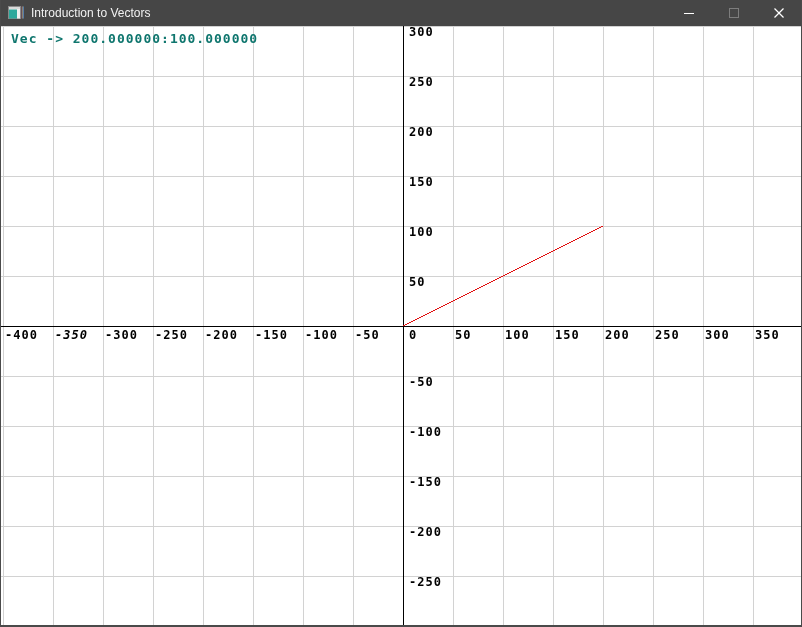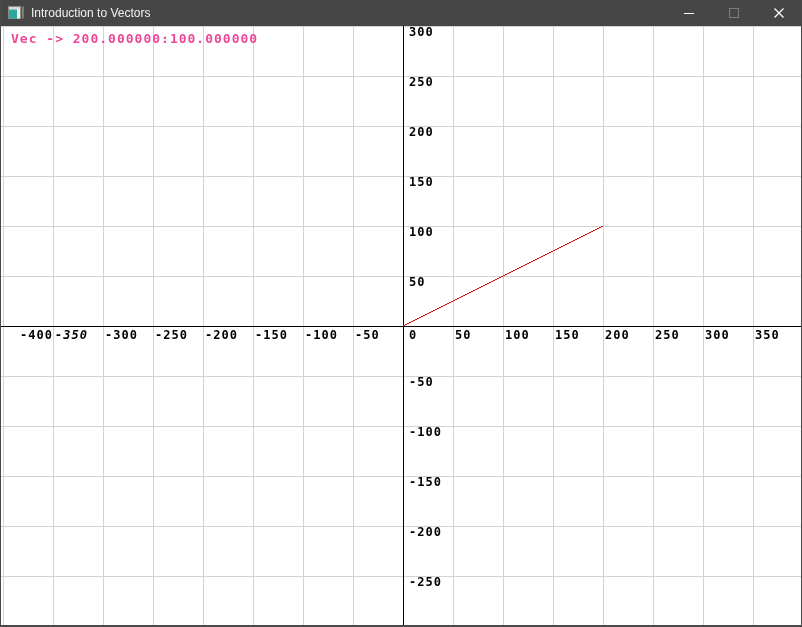--- a/index.html
+++ b/index.html
@@ -30,21 +30,21 @@
   .max-glyph { width: 8px; height: 8px; border: 1px solid #7d7d7d; display: block; }
   .close-glyph svg { display: block; }
   .plot {
     position: absolute; top: 26px; left: 0; right: 0; bottom: 0;
     background: #ffffff; overflow: hidden;
   }
   #plot-svg { position: absolute; top: 0; left: 0; }
   .readout {
     position: absolute; left: 10px; top: 5px;
     font-family: "DejaVu Sans Mono", monospace; font-weight: bold;
-    font-size: 13px; letter-spacing: 1px; color: #ec4899; white-space: pre;
+    font-size: 13px; letter-spacing: 1px; color: #0f766e; white-space: pre;
   }
   .tick {
     position: absolute;
     font-family: "DejaVu Sans Mono", monospace; font-weight: bold;
     font-size: 12px; letter-spacing: 1px; color: #000;
     line-height: 11px; white-space: nowrap;
   }
 </style>
 </head>
 <body>
@@ -109,21 +109,21 @@
         <line x1="0" y1="400" x2="800" y2="400" stroke="#d2d2d2" stroke-width="1" shape-rendering="crispEdges"></line>
         <line x1="0" y1="450" x2="800" y2="450" stroke="#d2d2d2" stroke-width="1" shape-rendering="crispEdges"></line>
         <line x1="0" y1="500" x2="800" y2="500" stroke="#d2d2d2" stroke-width="1" shape-rendering="crispEdges"></line>
         <line x1="0" y1="550" x2="800" y2="550" stroke="#d2d2d2" stroke-width="1" shape-rendering="crispEdges"></line>
         <line x1="0" y1="0" x2="800" y2="0" stroke="#d2d2d2" stroke-width="1" shape-rendering="crispEdges"></line>
         <line x1="402" y1="0" x2="402" y2="601" stroke="#000000" stroke-width="1" shape-rendering="crispEdges"></line>
         <line x1="0" y1="300" x2="800" y2="300" stroke="#000000" stroke-width="1" shape-rendering="crispEdges"></line>
         <line x1="402" y1="300" x2="602" y2="200" stroke="#e01010" stroke-width="1" shape-rendering="crispEdges"></line>
       </svg>
     <div id="labels">
-        <div class="tick" style="left: 4px; top: 304px; padding-left: 15px;">-400</div>
+        <div class="tick" style="left: 4px; top: 304px;">-400</div>
         <div class="tick" style="left: 54px; top: 304px; font-style: italic;">-350</div>
         <div class="tick" style="left: 104px; top: 304px;">-300</div>
         <div class="tick" style="left: 154px; top: 304px;">-250</div>
         <div class="tick" style="left: 204px; top: 304px;">-200</div>
         <div class="tick" style="left: 254px; top: 304px;">-150</div>
         <div class="tick" style="left: 304px; top: 304px;">-100</div>
         <div class="tick" style="left: 354px; top: 304px;">-50</div>
         <div class="tick" style="left: 454px; top: 304px;">50</div>
         <div class="tick" style="left: 504px; top: 304px;">100</div>
         <div class="tick" style="left: 554px; top: 304px;">150</div>

